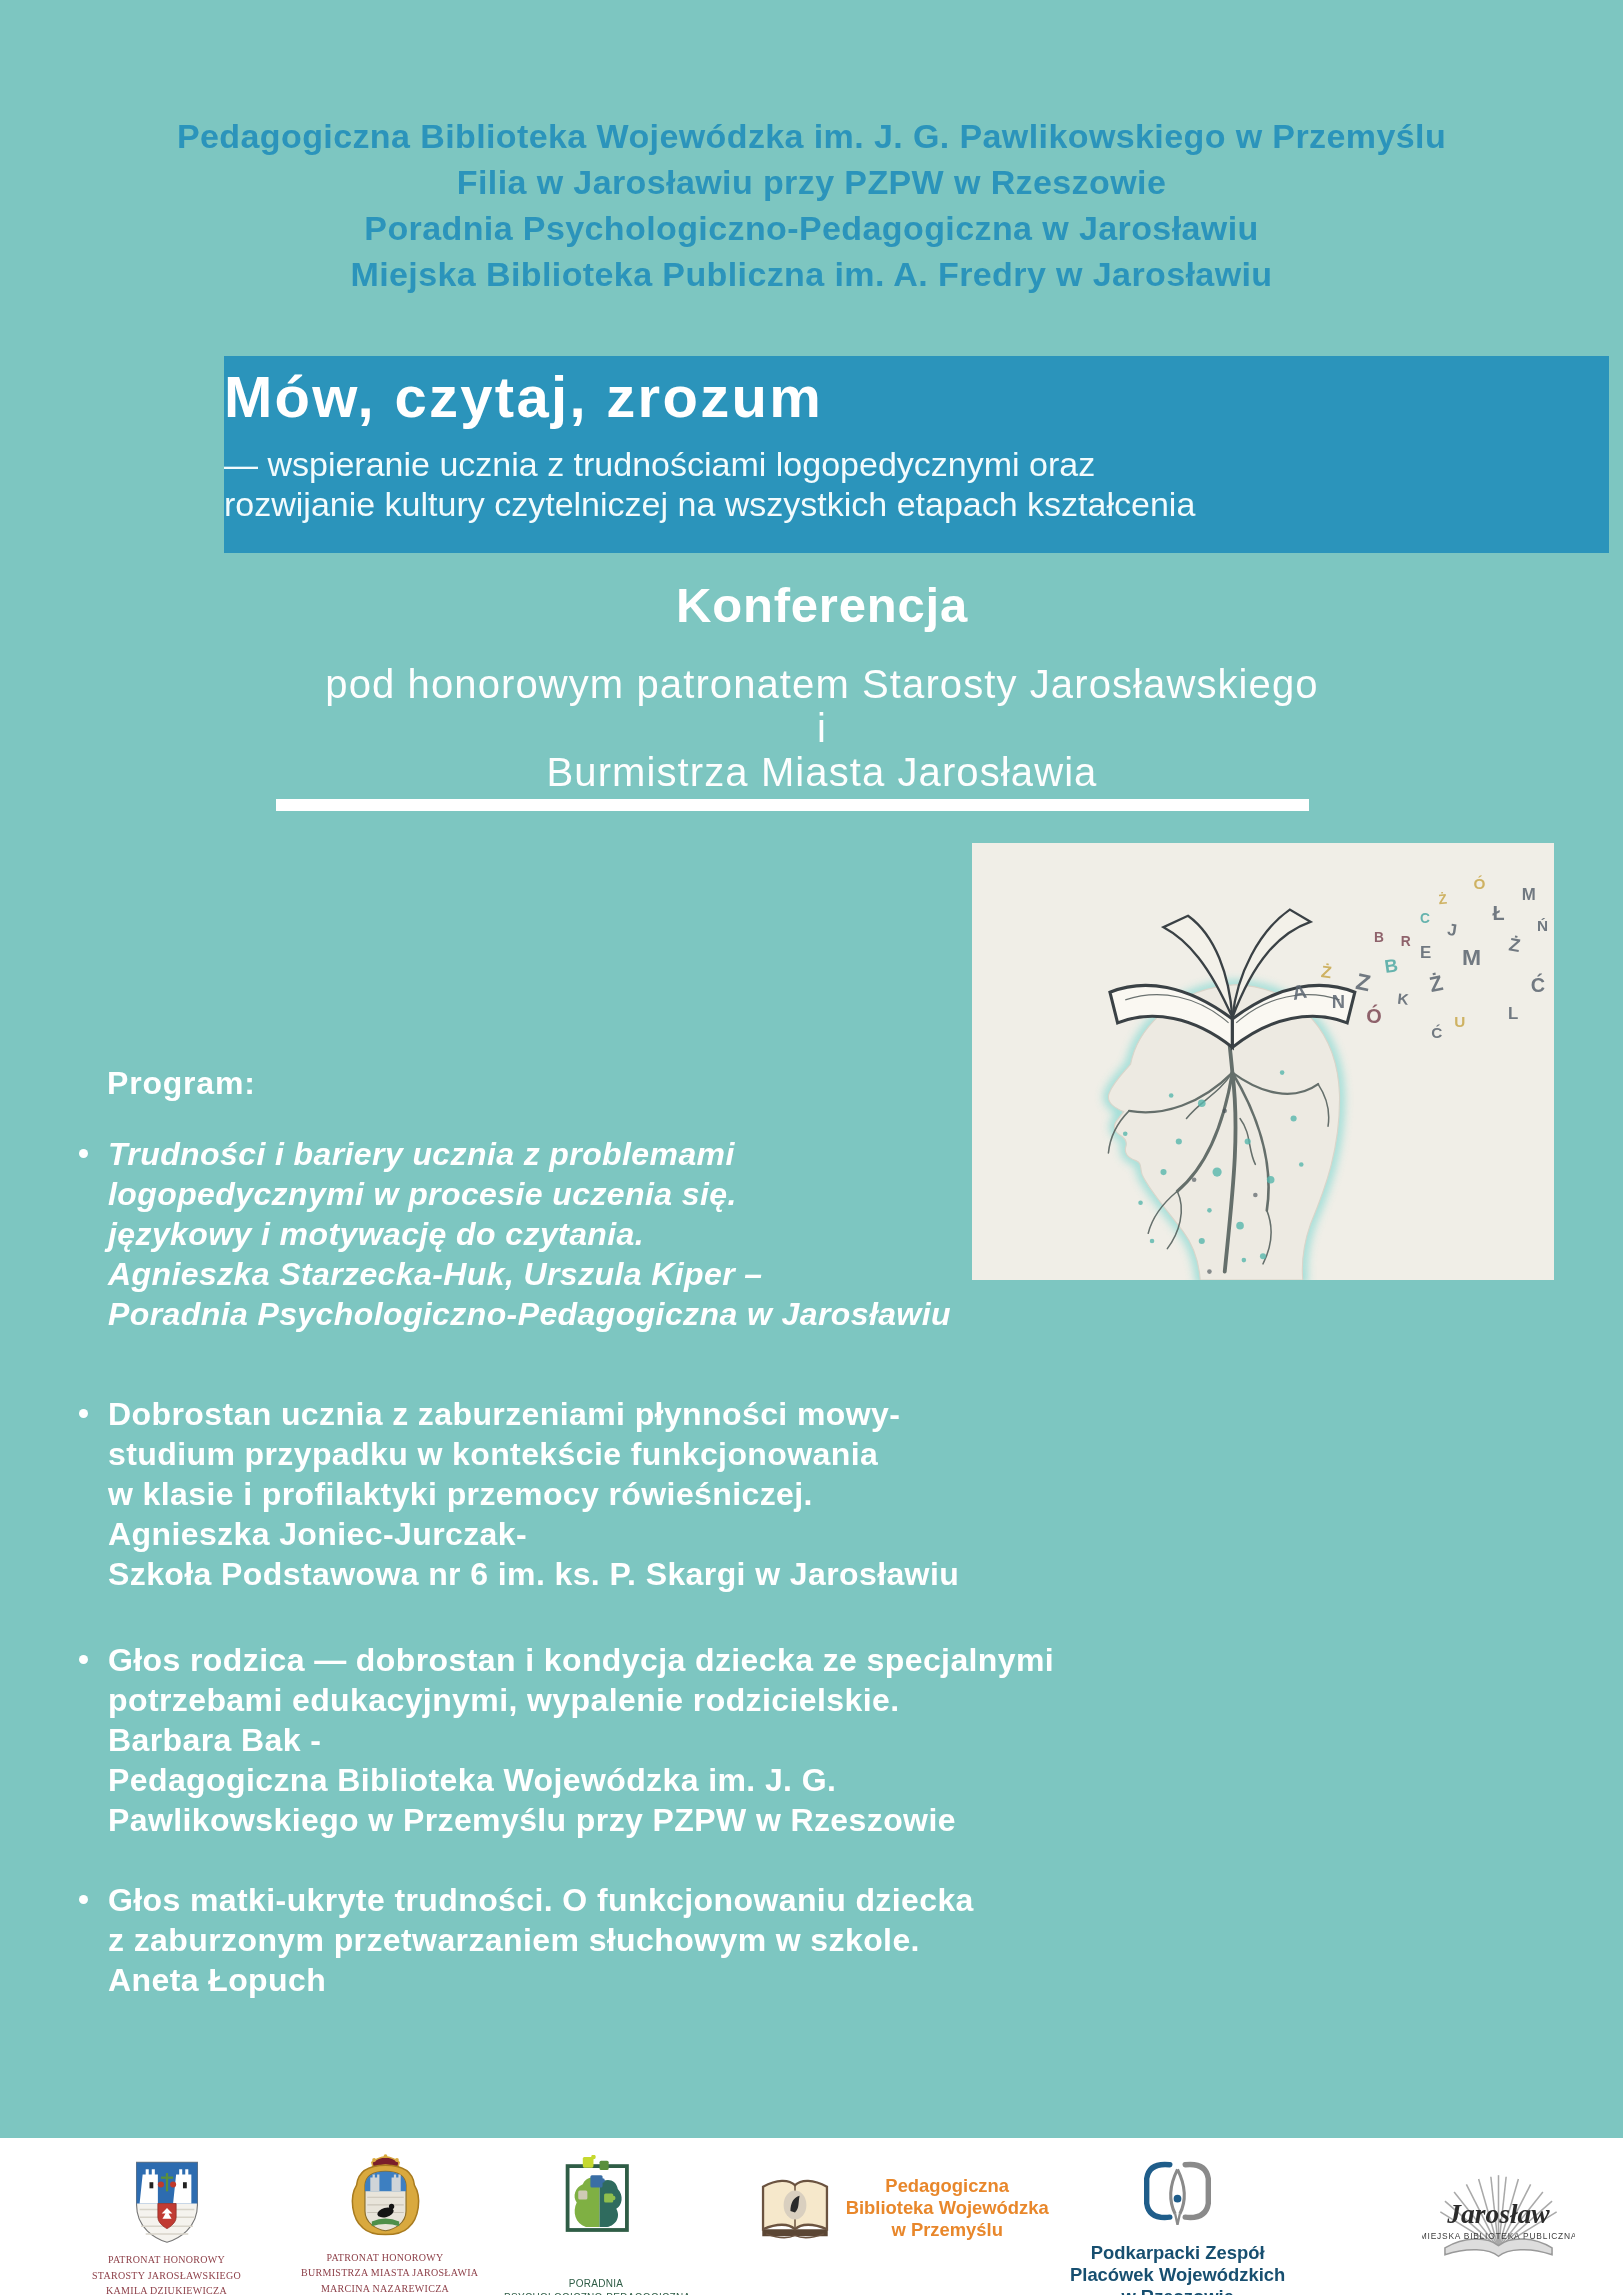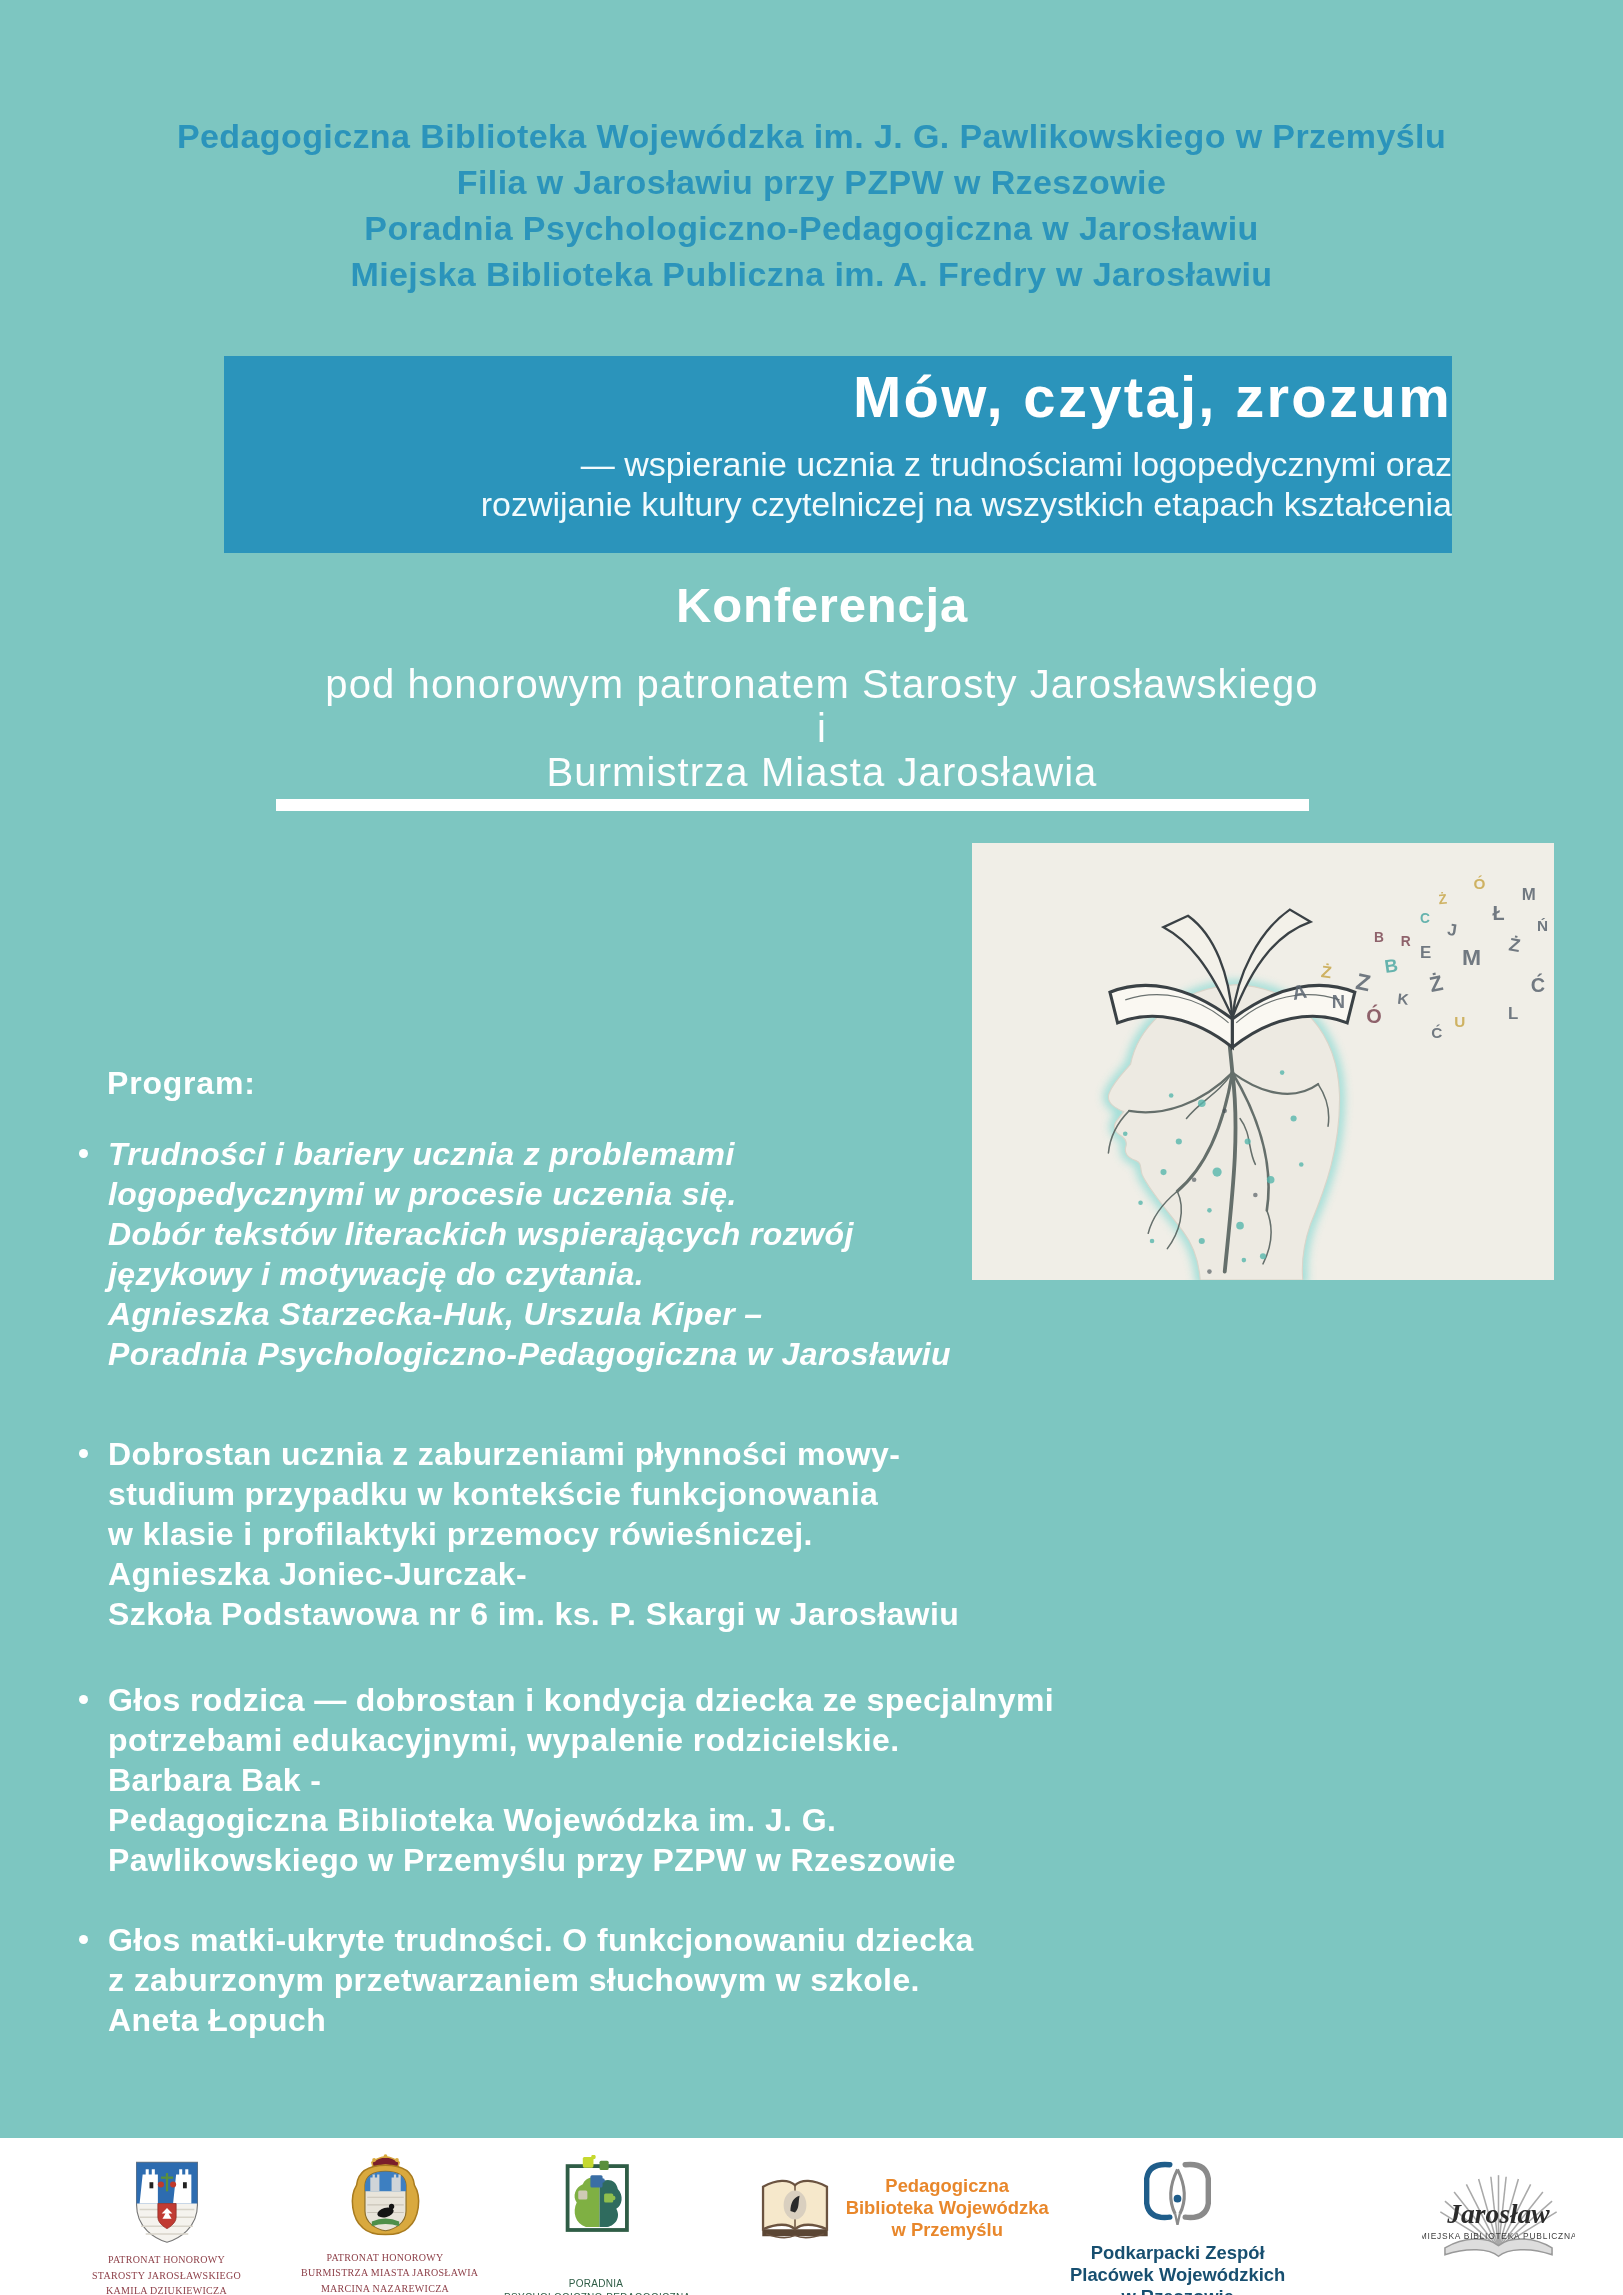--- a/index.html
+++ b/index.html
@@ -9,22 +9,22 @@
     background:var(--teal-bg,#7dc6c1); overflow:hidden;padding-left:34px;
   }
   
   .org-header{
     position:absolute; top:113px; left:0; width:1623px;
     text-align:center; color:var(--blue,#2b94bb);
     font-weight:bold; font-size:34px; line-height:46px; letter-spacing:0.4px;
   }
   
   .title-band{
-    position:absolute; left:224px; top:356px; width:1228px; height:197px;
-    background:var(--blue,#2b94bb); color:#fff; text-align:right;
+    position:absolute; left:224px; top:356px; width:1385px; height:197px;
+    background:var(--blue,#2b94bb); color:#fff; text-align:left;
     box-sizing:border-box; padding-top:10px;
   }
   .title-band h1{
     margin:0; font-size:58px; line-height:61px; font-weight:bold; letter-spacing:2.3px; color:#fff;
   }
   .title-band .sub{
     margin:17px 0 0 0; font-size:34px; line-height:40px; font-weight:normal; color:#f2fbfd;
   }
   
   .conference{
@@ -204,21 +204,20 @@
         <text class="scatter lc1" x="600" y="255" font-size="20">Ć</text>
       </g>
     </svg>
   </figure>
 
   <h3 class="program-heading">Program:</h3>
   <ul class="program-list">
     <li>
       <div>Trudności i bariery ucznia z problemami</div>
       <div>logopedycznymi w procesie uczenia się.</div>
-      <div>Dobór tekstów literackich wspierających rozwój</div>
       <div>językowy i motywację do czytania.</div>
       <div>Agnieszka Starzecka-Huk, Urszula Kiper –</div>
       <div>Poradnia Psychologiczno-Pedagogiczna w Jarosławiu</div>
     </li>
     <li>
       <div>Dobrostan ucznia z zaburzeniami płynności mowy-</div>
       <div>studium przypadku w kontekście funkcjonowania</div>
       <div>w klasie i profilaktyki przemocy rówieśniczej.</div>
       <div>Agnieszka Joniec-Jurczak-</div>
       <div>Szkoła Podstawowa nr 6 im. ks. P. Skargi w Jarosławiu</div>

